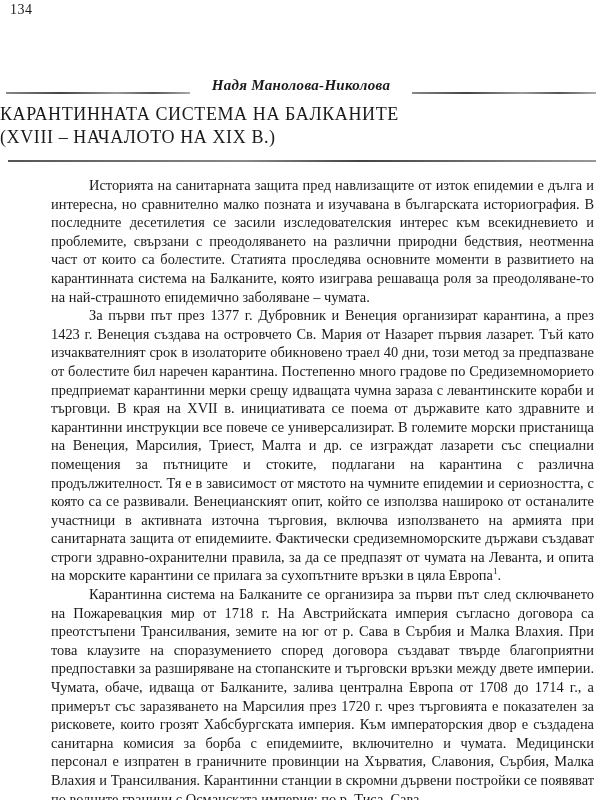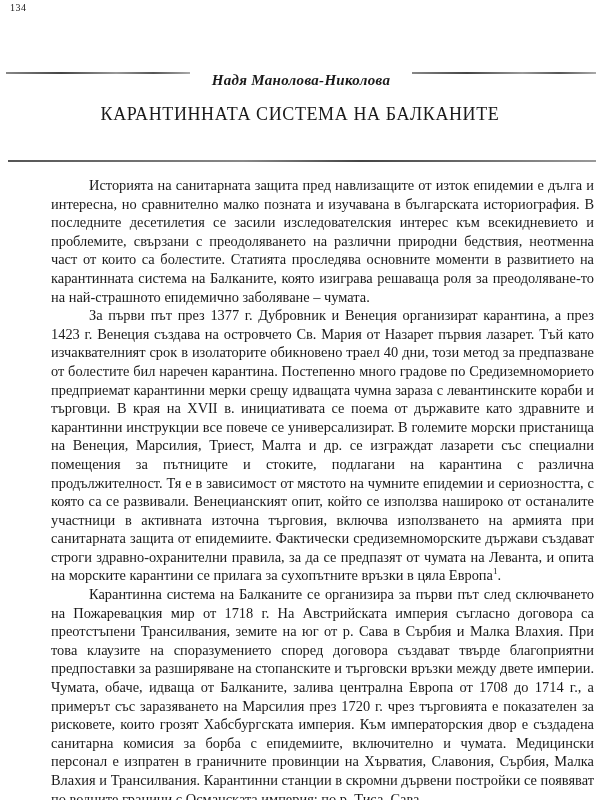--- a/index.html
+++ b/index.html
@@ -3,34 +3,34 @@
 <meta charset="utf-8">
 <style>
   html, body { margin: 0; padding: 0; background: #ffffff; }
   body {
     width: 600px; height: 800px; overflow: hidden; position: relative;
     font-family: "Liberation Serif", "DejaVu Serif", serif;
     color: #1a1a1a;
   }
   .page-number {
     position: absolute; left: 10px; top: 2px;
-    font-size: 10px; letter-spacing: 0.5px;
+    font-size: 14px; letter-spacing: 0.5px;
   }
   .author-row {
     position: absolute; left: 6px; right: 4px; top: 72px; height: 22px;
-    display: flex; align-items: flex-start;
+    display: flex; align-items: flex-end;
   }
   .rule { flex: 1; height: 2px; background: linear-gradient(90deg,#888 0%,#444 30%,#999 60%,#555 80%,#aaa 100%); }
   .author {
     padding: 0 22px; font-style: italic; font-weight: bold;
     font-size: 15px; letter-spacing: 0.3px; white-space: nowrap;
   }
   .title {
     position: absolute; left: 0; right: 0; top: 103px;
-    text-align: center; font-size: 18px; line-height: 23px;
+    font-size: 18px; line-height: 23px;
     letter-spacing: 0.6px;
   }
   .title-rule {
     position: absolute; left: 8px; right: 4px; top: 160px; height: 2px;
     background: linear-gradient(90deg,#555 0%,#888 40%,#444 60%,#999 100%);
   }
   .body-text {
     position: absolute; left: 7px; right: 6px; top: 176px;
     font-size: 14.4px; line-height: 18.6px; text-align: justify; margin-left: 44px;
   }
@@ -43,20 +43,21 @@
 <div class="page-number">134</div>
 
 <div class="author-row">
   <div class="rule"></div>
   <div class="author">Надя Манолова-Николова</div>
   <div class="rule"></div>
 </div>
 
 <div class="title">
   <div>КАРАНТИННАТА СИСТЕМА НА БАЛКАНИТЕ</div>
+  <div>(XVIII – НАЧАЛОТО НА XIX В.)</div>
 </div>
 
 <div class="title-rule"></div>
 
 <div class="body-text">
   <p><span>Историята на санитарната защита пред навлизащите от изток епидемии е дълга и интересна, но сравнително малко позната и изучавана в българската историография. В последните десетилетия се засили изследователския интерес към всекидневието и проблемите, свързани с преодоляването на различни природни бедствия, неотменна част от които са болестите. Статията проследява основните моменти в развитието на карантинната система на Балканите, която изиграва решаваща роля за преодоляване-то на най-страшното епидемично заболяване – чумата.</span></p>
   <p><span>За първи път през 1377 г. Дубровник и Венеция организират карантина, а през 1423 г. Венеция създава на островчето Св. Мария от Назарет първия лазарет. Тъй като изчаквателният срок в изолаторите обикновено траел 40 дни, този метод за предпазване от болестите бил наречен карантина. Постепенно много градове по Средиземноморието предприемат карантинни мерки срещу идващата чумна зараза с левантинските кораби и търговци. В края на XVII в. инициативата се поема от държавите като здравните и карантинни инструкции все повече се универсализират. В големите морски пристанища на Венеция, Марсилия, Триест, Малта и др. се изграждат лазарети със специални помещения за пътниците и стоките, подлагани на карантина с различна продължителност. Тя е в зависимост от мястото на чумните епидемии и сериозността, с която са се развивали. Венецианският опит, който се използва нашироко от останалите участници в активната източна търговия, включва използването на армията при санитарната защита от епидемиите. Фактически средиземноморските държави създават строги здравно-охранителни правила, за да се предпазят от чумата на Леванта, и опита на морските карантини се прилага за сухопътните връзки в цяла Европа</span><sup>1</sup><span>.</span></p>
   <p><span>Карантинна система на Балканите се организира за първи път след сключването на Пожаревацкия мир от 1718 г. На Австрийската империя съгласно договора са преотстъпени Трансилвания, земите на юг от р. Сава в Сърбия и Малка Влахия. При това клаузите на споразумението според договора създават твърде благоприятни предпоставки за разширяване на стопанските и търговски връзки между двете империи. Чумата, обаче, идваща от Балканите, залива централна Европа от 1708 до 1714 г., а примерът със заразяването на Марсилия през 1720 г. чрез търговията е показателен за рисковете, които грозят Хабсбургската империя. Към императорския двор е създадена санитарна комисия за борба с епидемиите, включително и чумата. Медицински персонал е изпратен в граничните провинции на Хърватия, Славония, Сърбия, Малка Влахия и Трансилвания. Карантинни станции в скромни дървени постройки се появяват по водните граници с Османската империя: по р. Тиса, Сава,</span></p>
 </div>
 

